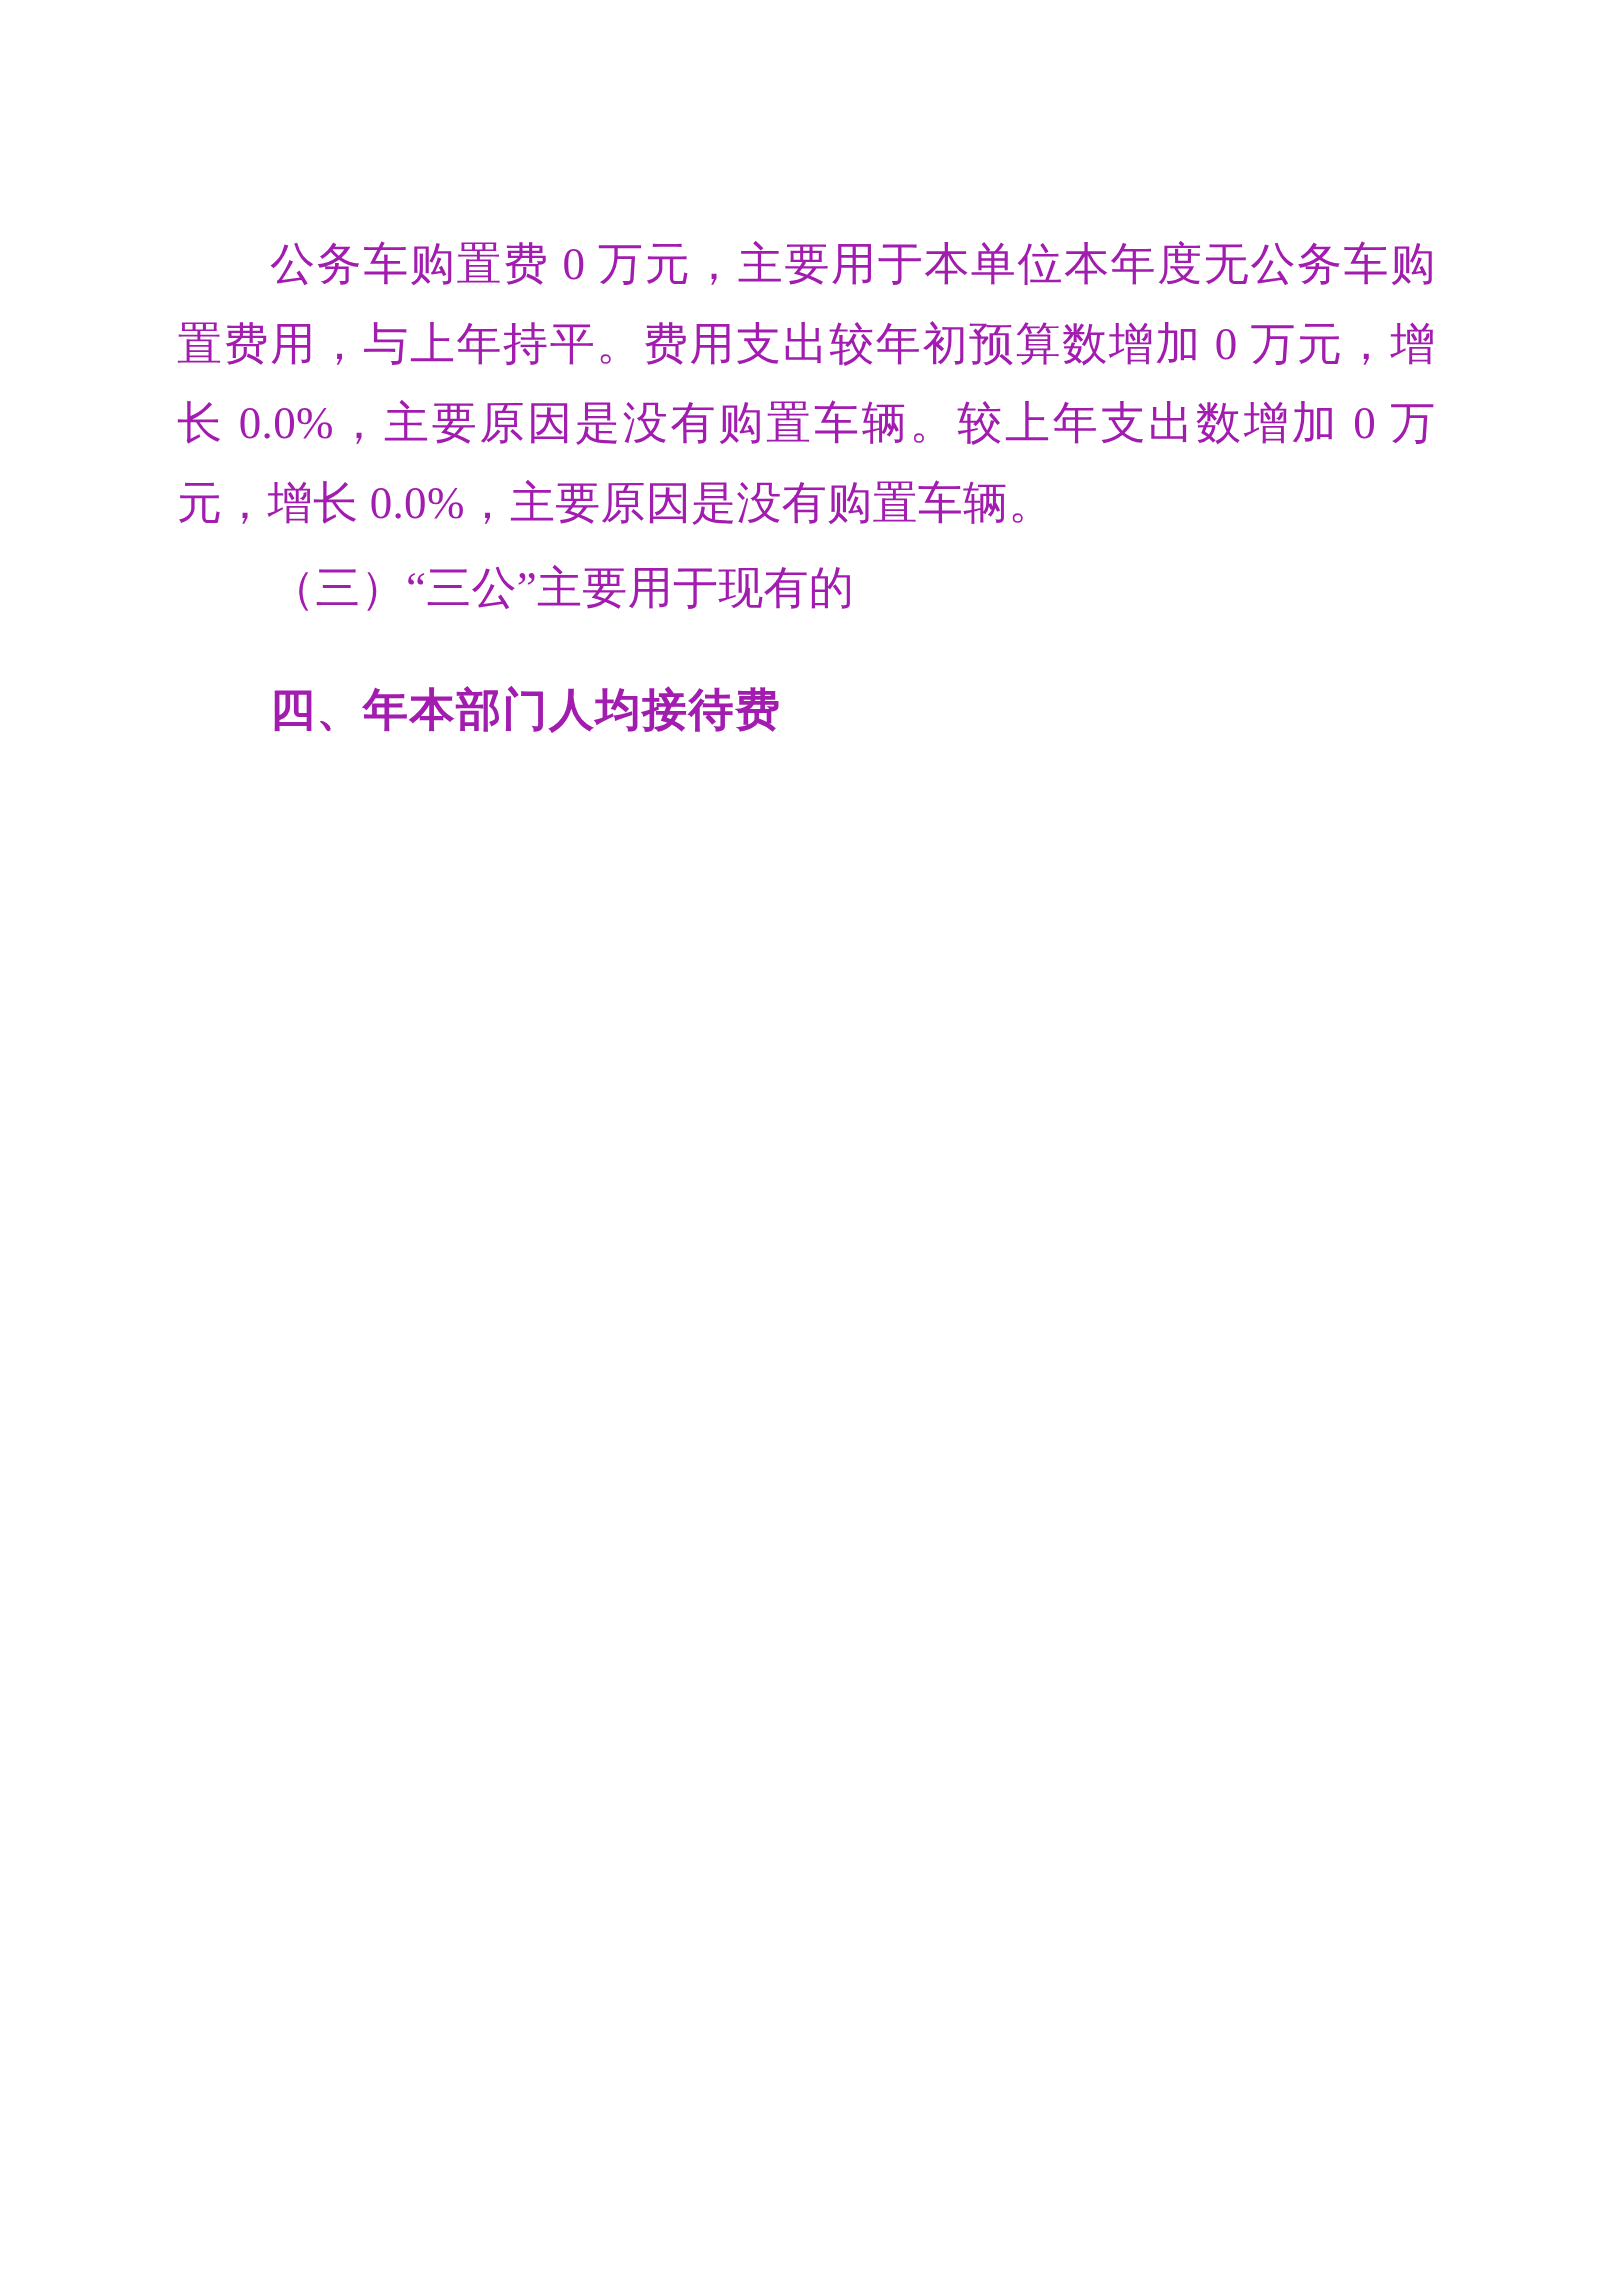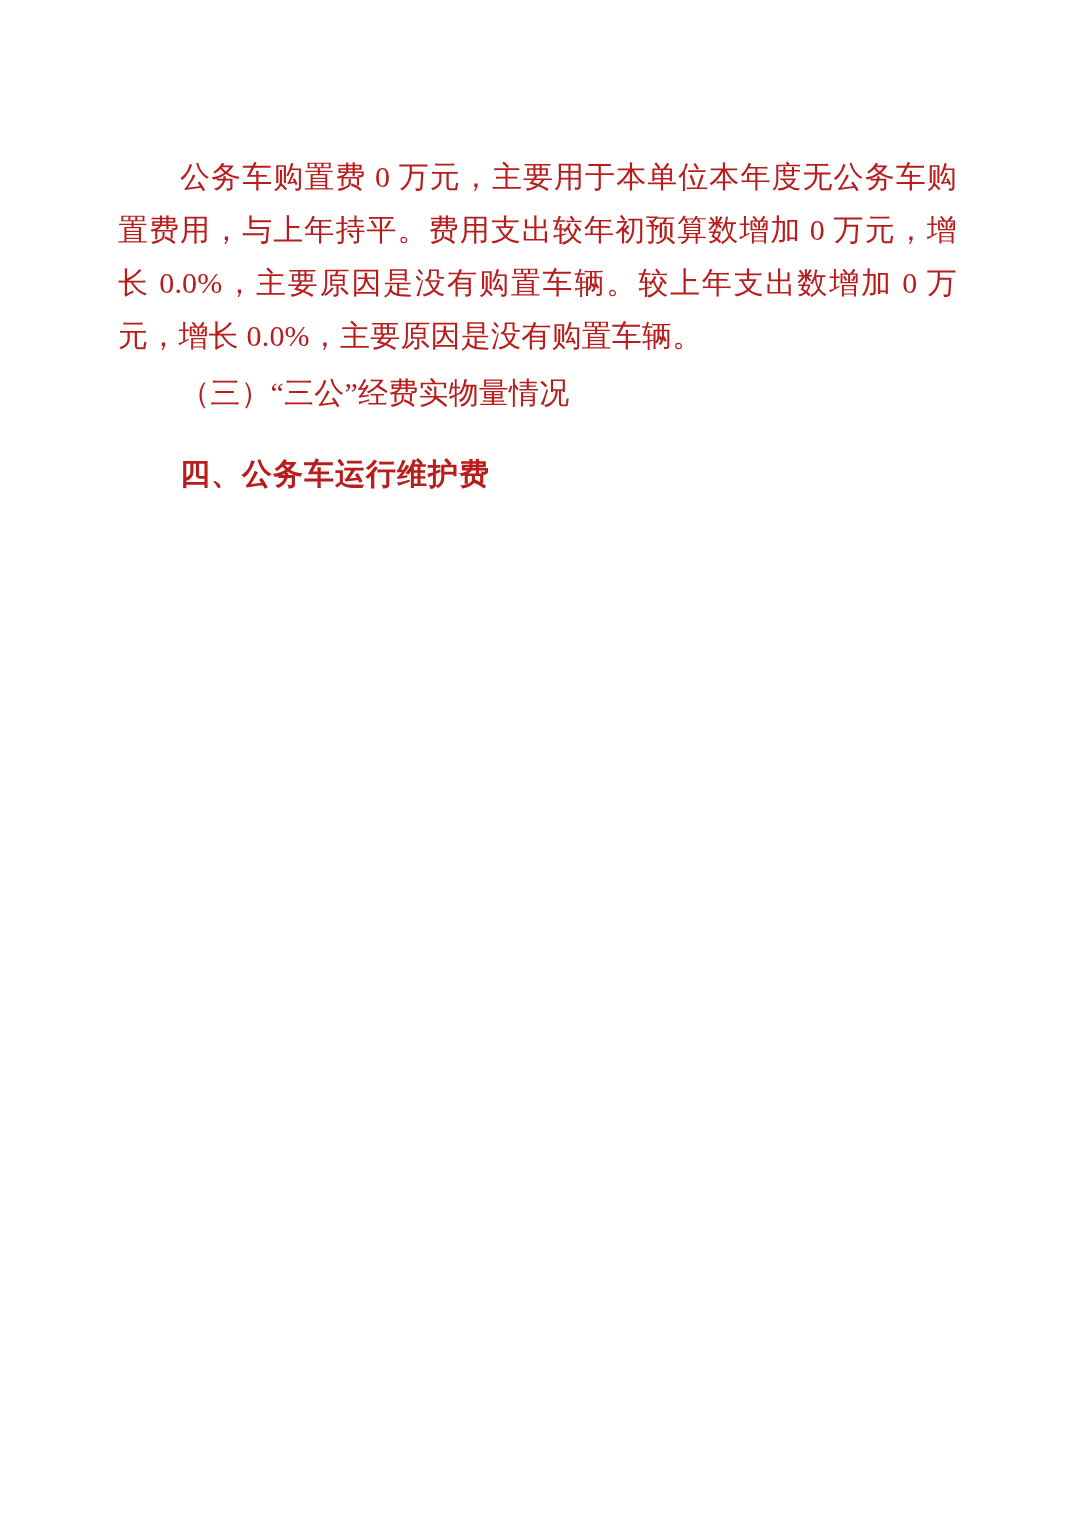--- a/index.html
+++ b/index.html
@@ -8,21 +8,21 @@
     background: #ffffff;
   }
   .page {
     position: relative;
     width: 1075px;
     height: 1521px;
     background: #ffffff;
     box-sizing: border-box;
     padding: 150px 118px 60px 118px;
     font-family: "Liberation Serif", "DejaVu Serif", serif;
-    color: #b91c1c;
+    color: #a21caf;
   }
   .doc-body {
     width: 100%;
   }
   p.para {
     margin: 0 0 4px 0;
     font-size: 30px;
     line-height: 53px;
     text-align: justify;
     text-justify: inter-ideograph;
@@ -43,21 +43,21 @@
 </head>
 <body>
 
 <div class="page">
   <div class="doc-body">
 
     <p class="para">公务车购置费 0 万元，主要用于本单位本年度无公务车购置费用，与上年持平。费用支出较年初预算数增加 0 万元，增长 0.0%，主要原因是没有购置车辆。较上年支出数增加 0 万元，增长 0.0%，主要原因是没有购置车辆。</p>
 
 
 
-    <p class="para heading-sub">（三）“三公”经费实物量情况</p>
+    <p class="para heading-sub">（三）“三公”主要用于现有的</p>
 
 
     <div class="spacer-sm"></div>
 
-    <p class="para heading-main">四、公务车运行维护费</p>
+    <p class="para heading-main">四、年本部门人均接待费</p>
 
   </div>
 </div>
 
 </body></html>

